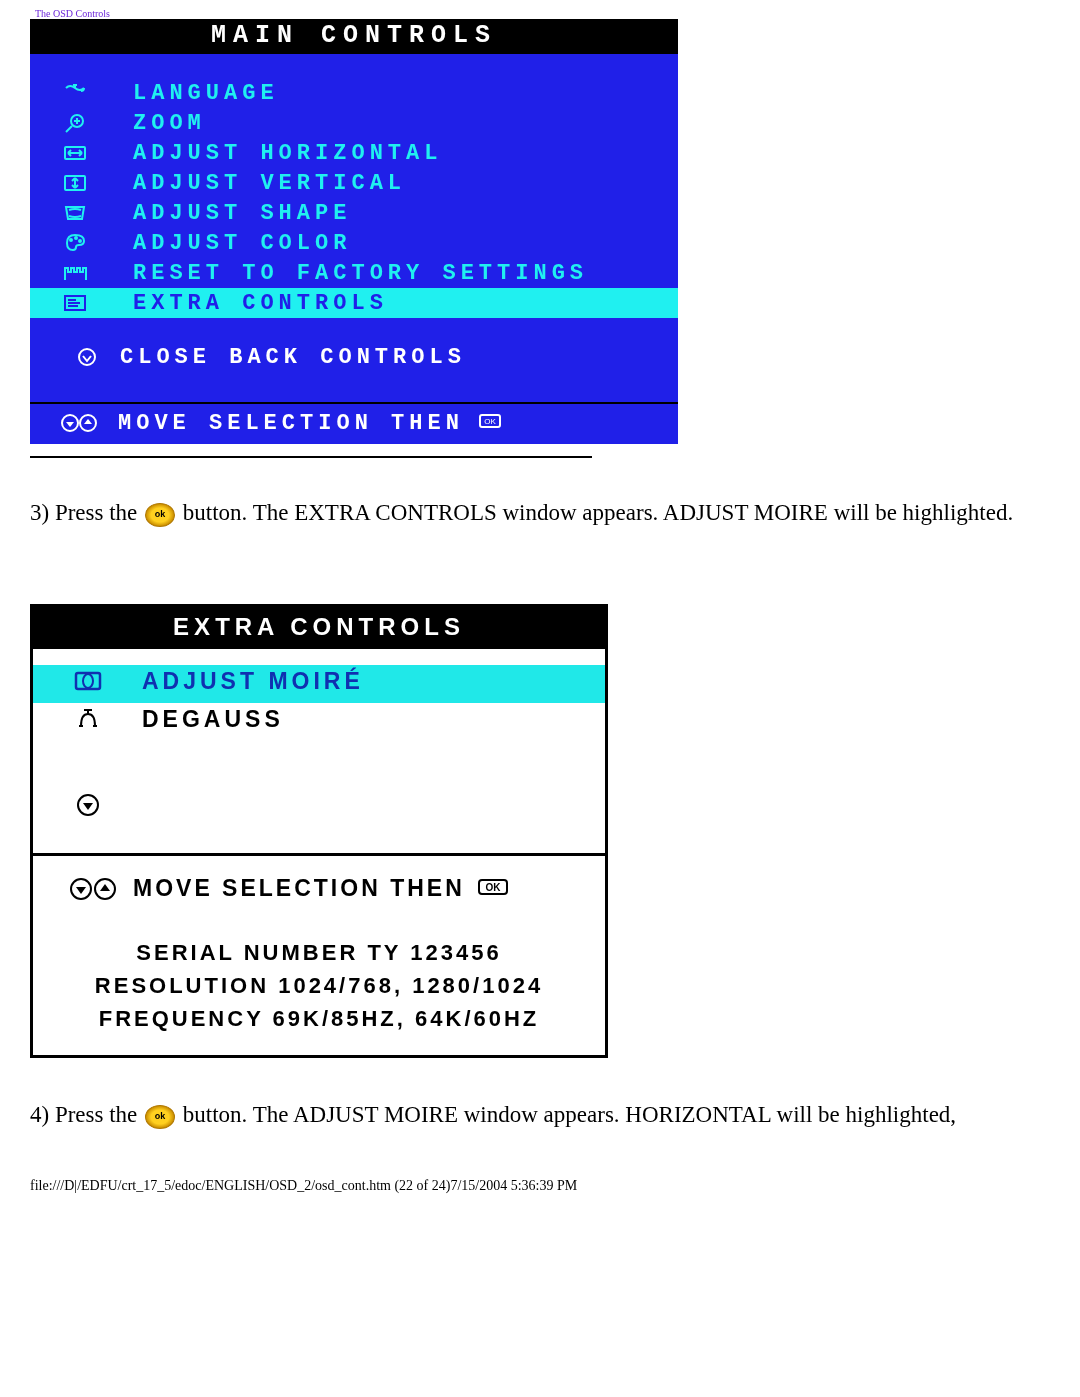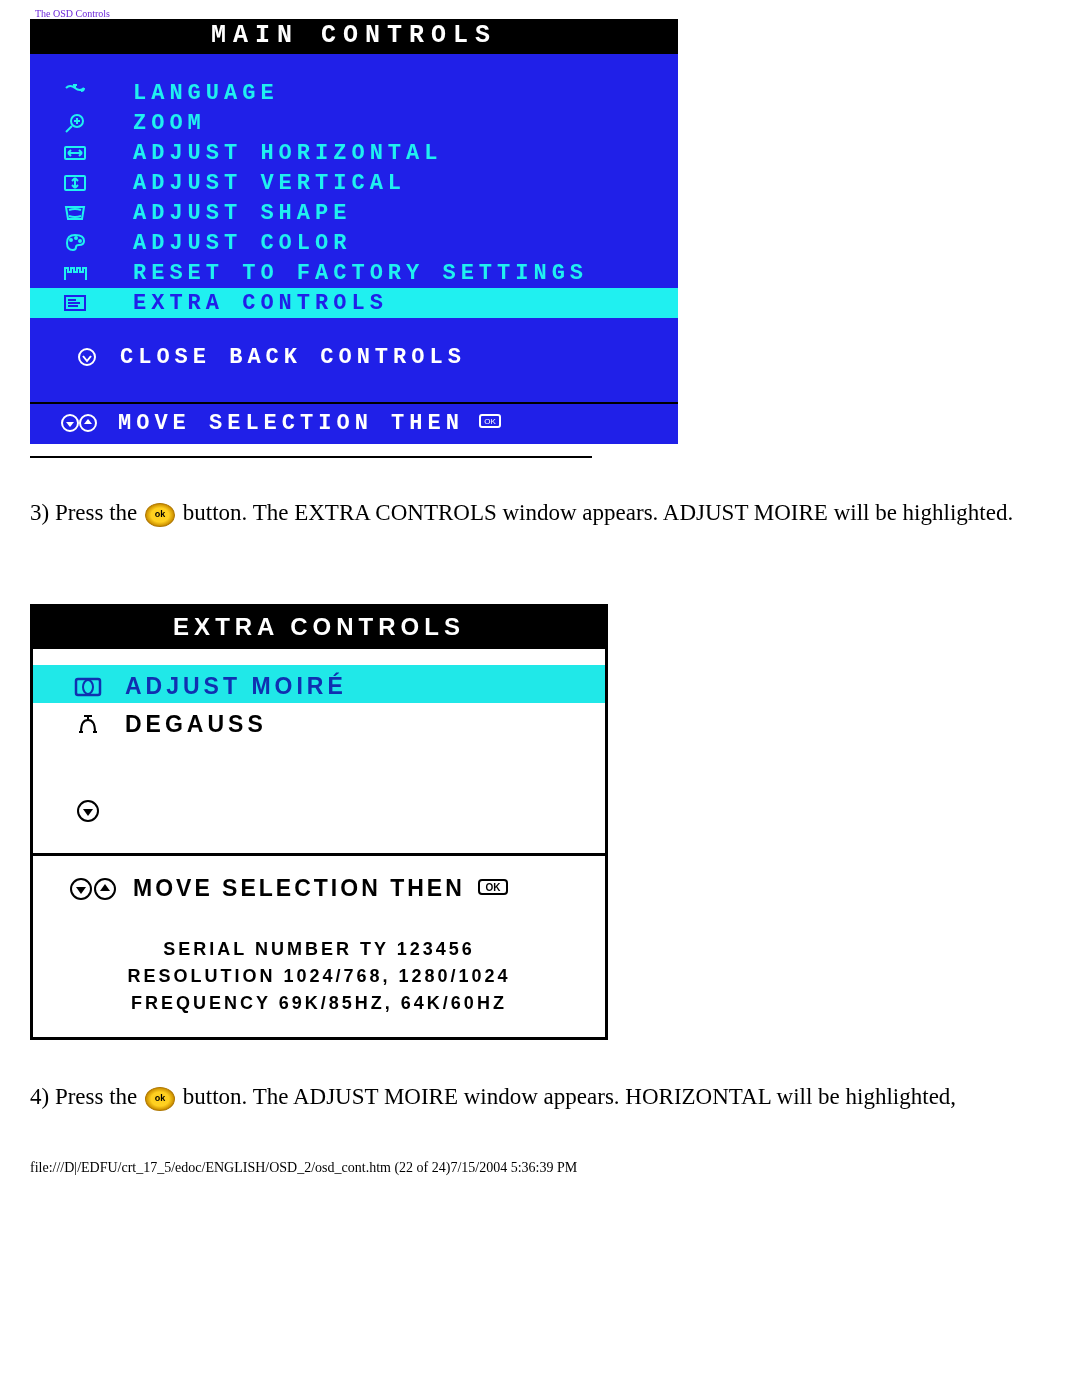--- a/index.html
+++ b/index.html
@@ -134,23 +134,24 @@
     font-weight: bold;
     text-align: center;
     letter-spacing: 5px;
     padding: 6px 0 8px 0;
   }
   .osd-extra-body {
     padding: 16px 0 0 0;
   }
   .extra-item {
     display: flex;
-    align-items: flex-end;
+    align-items: flex-start;
     padding: 3px 18px 3px 40px;
     height: 38px;
+    gap: 17px;
   }
   .extra-item.selected { background: #20e8e8; }
   .extra-item .icon { width: 30px; height: 26px; margin-right: 22px; flex-shrink: 0; }
   .extra-item .label {
     font-family: Arial, sans-serif;
     font-size: 23px;
     font-weight: bold;
     letter-spacing: 4px;
     color: #000;
   }
@@ -170,21 +171,21 @@
     color: #000;
   }
   .extra-hint .icons { display: flex; margin-right: 14px; }
   .extra-hint .ok-icon { margin-left: 10px; }
   .extra-info {
     text-align: center;
     padding: 28px 10px 20px 10px;
   }
   .extra-info-line {
     font-family: Arial, sans-serif;
-    font-size: 18px;
+    font-size: 22px;
     font-weight: bold;
     letter-spacing: 3px;
     color: #000;
     line-height: 1.5;
   }
 
   .footer {
     font-size: 14px;
     color: #000;
     margin-top: 44px;

